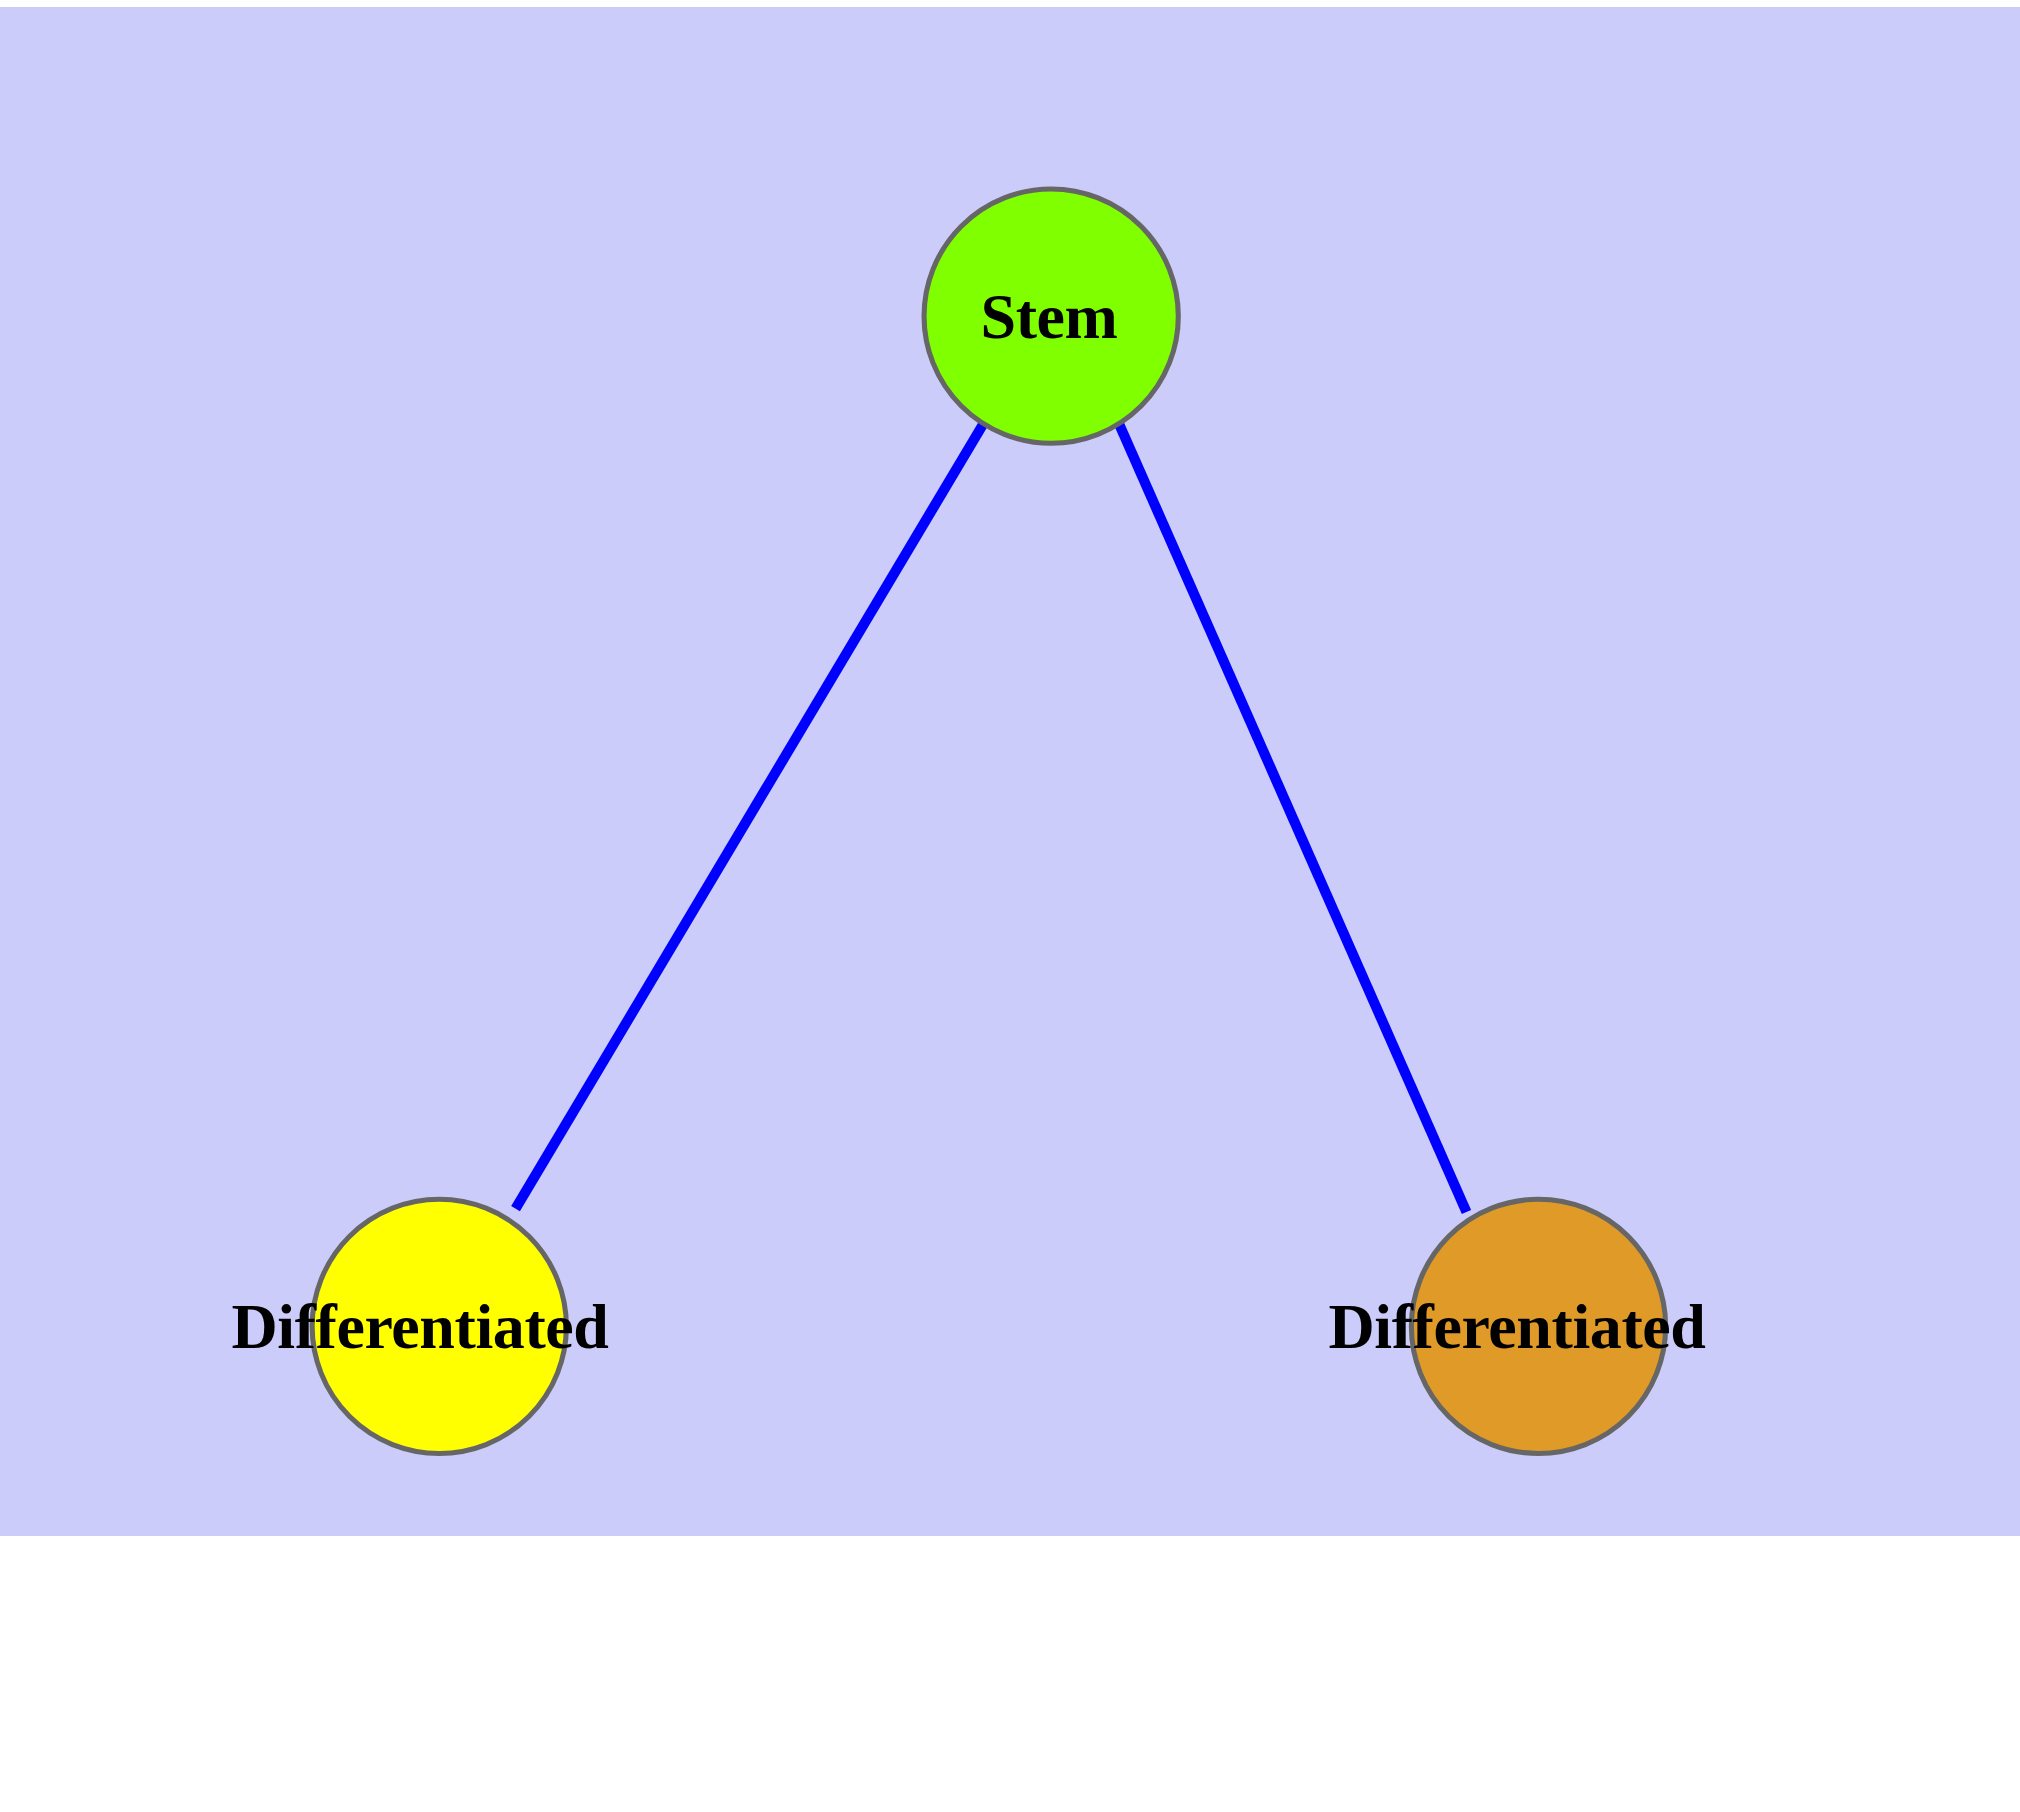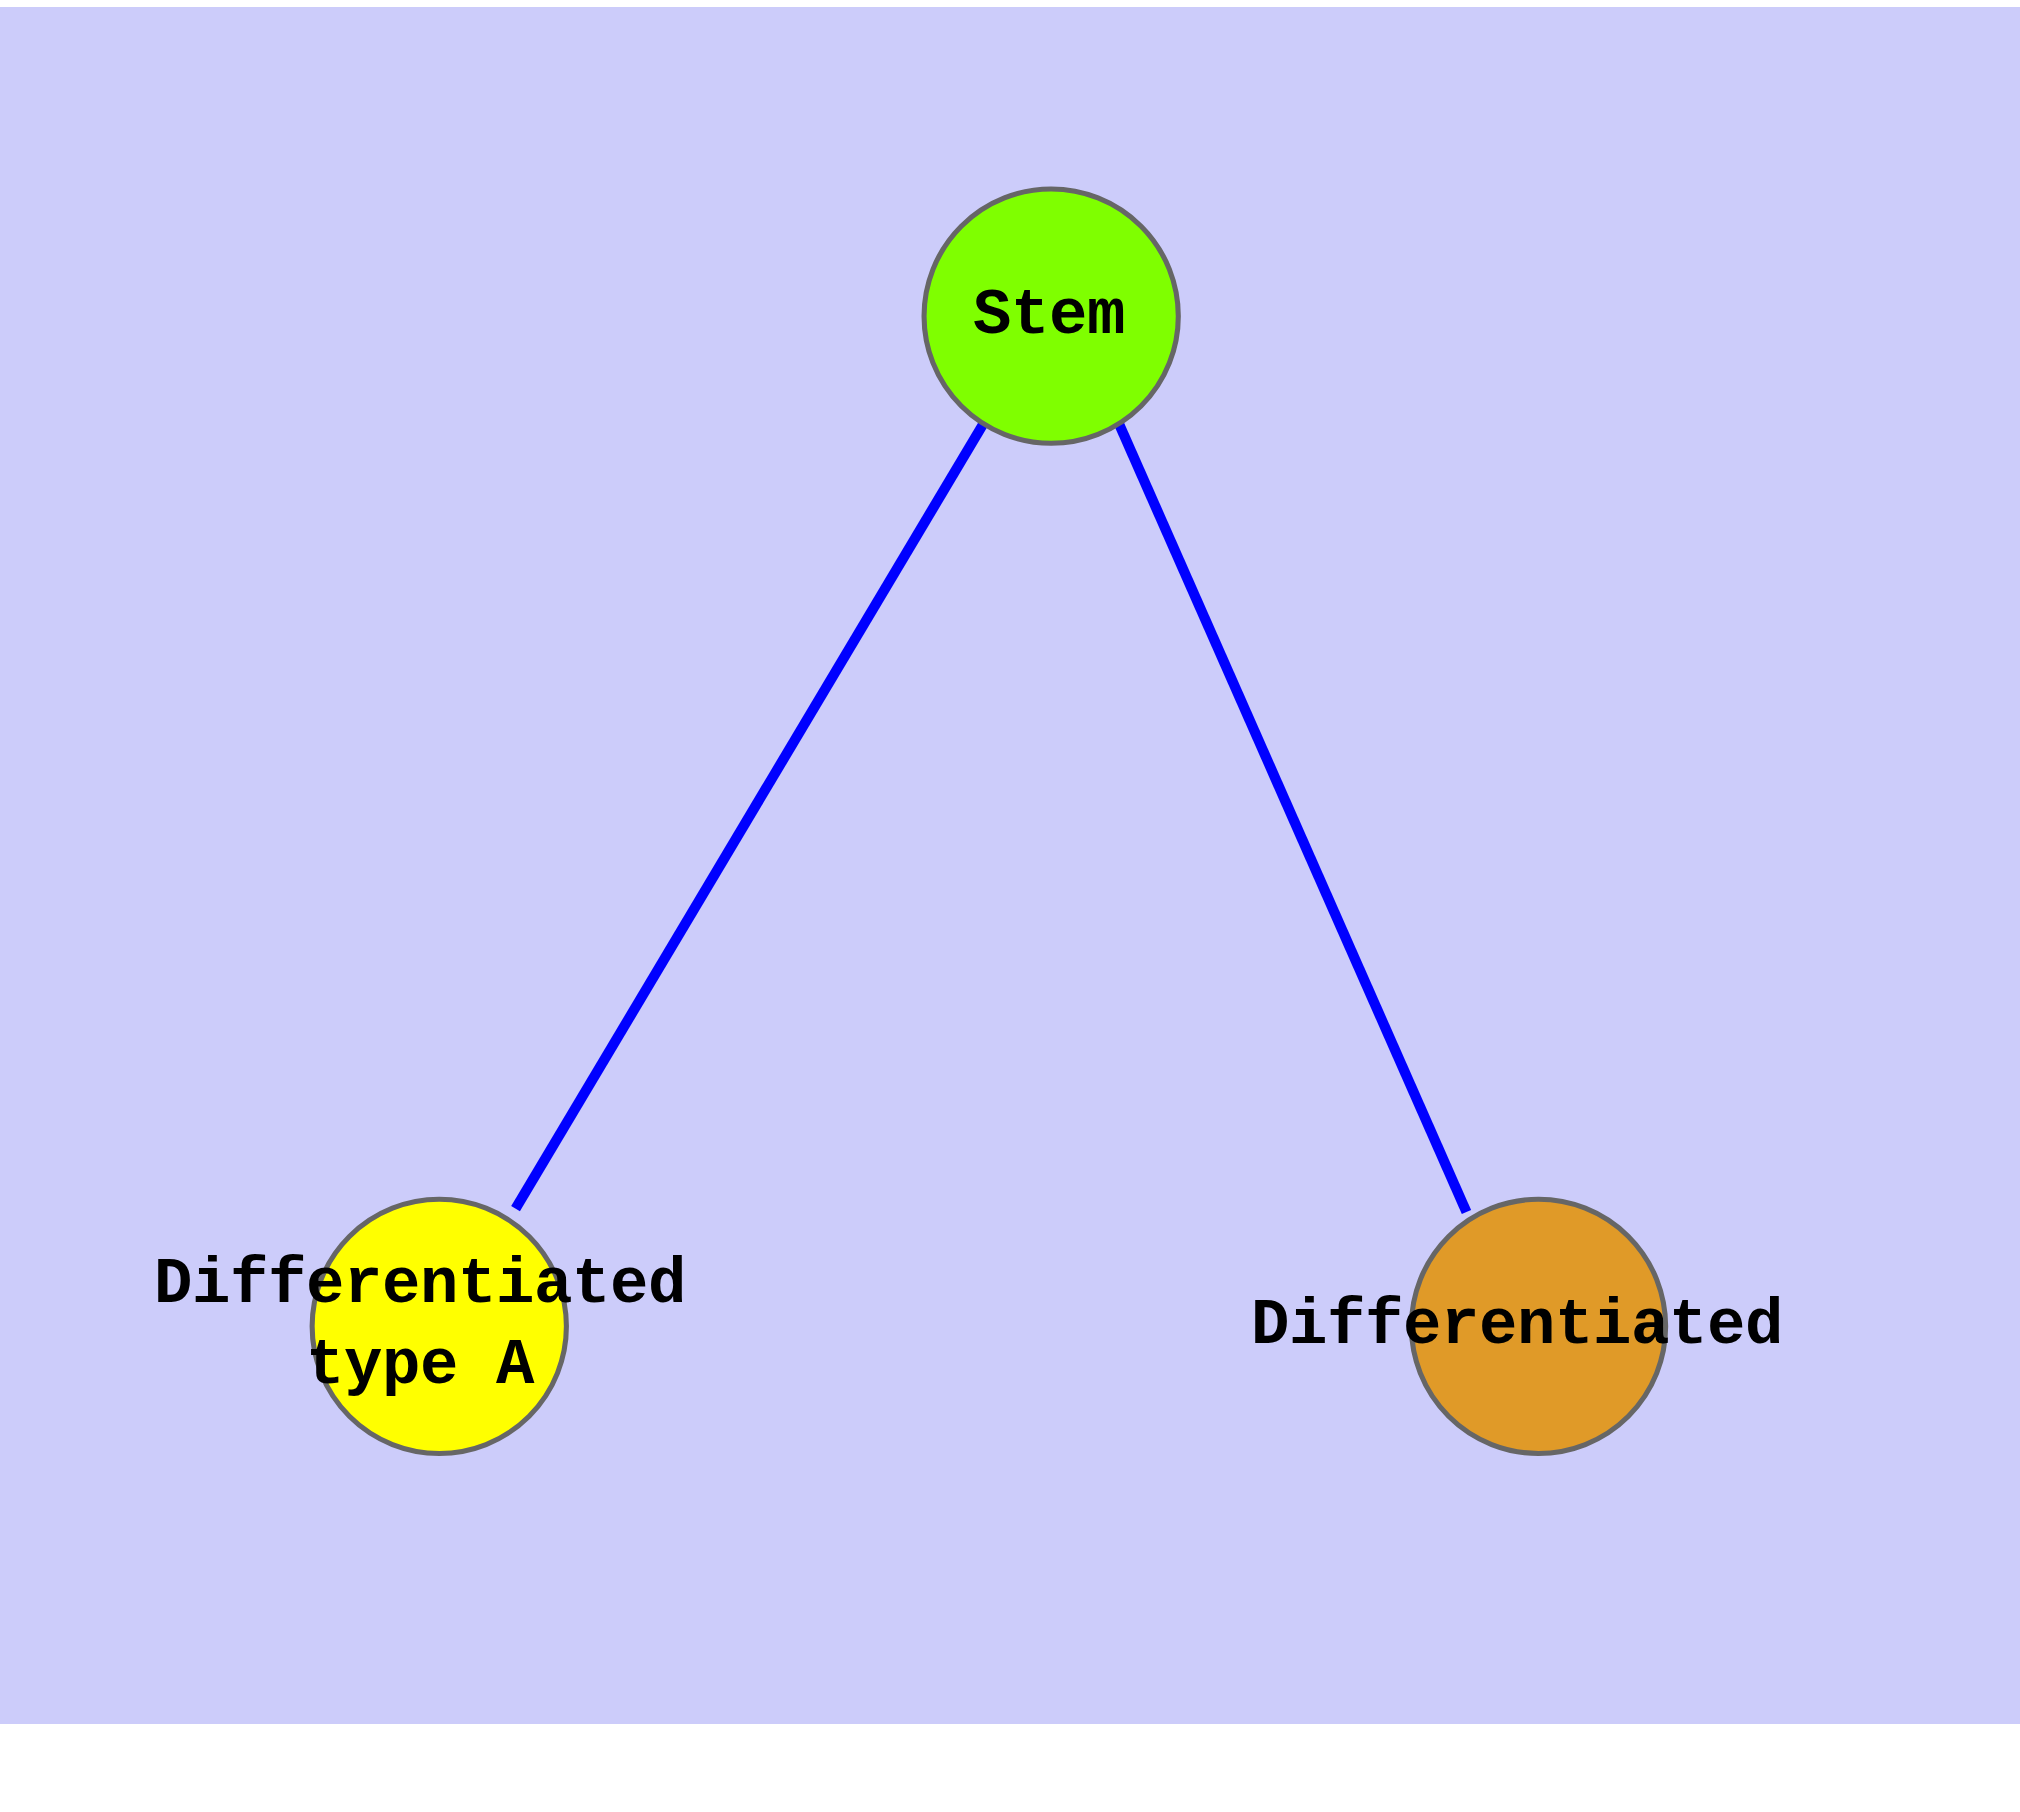--- a/index.html
+++ b/index.html
@@ -4,24 +4,24 @@
 <title>Cell Differentiation Graph</title>
 <style>
   html, body {
     margin: 0;
     padding: 0;
     background: #ffffff;
   }
   #canvas {
     position: relative;
     width: 2021px;
-    height: 1724px;
+    height: 1536px;
     background: #ffffff;
     overflow: hidden;
-    font-family: Liberation Mono, monospace;
+    font-family: Liberation Serif, serif;
   }
   #plot-area {
     position: absolute;
     left: 0;
     top: 6.8px;
     width: 2021px;
     height: 1805px;
     background: #ccccfa;
   }
   #graph-svg {
@@ -72,20 +72,19 @@
         <circle class="node-circle" cx="1815" cy="1565" r="150" fill="#e09a28" stroke="#666666"></circle>
       </g>
   </svg>
 
   <div id="labels-layer">
       <div class="node-label" style="left: 1049px; top: 316px;">
         <span class="lbl-line">Stem</span>
       </div>
       <div class="node-label" style="left: 420px; top: 1326px;">
         <span class="lbl-line">Differentiated</span>
-        <span class="lbl-line">type A</span>
       </div>
       <div class="node-label" style="left: 1517px; top: 1326px;">
         <span class="lbl-line">Differentiated</span>
       </div>
     </div>
 </div>
 
 
 </body></html>

